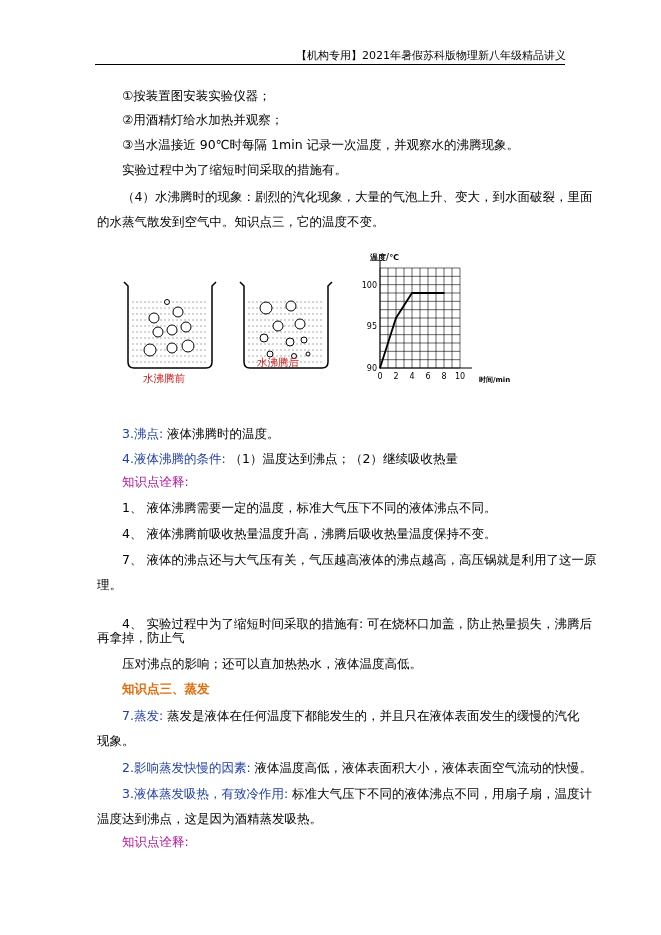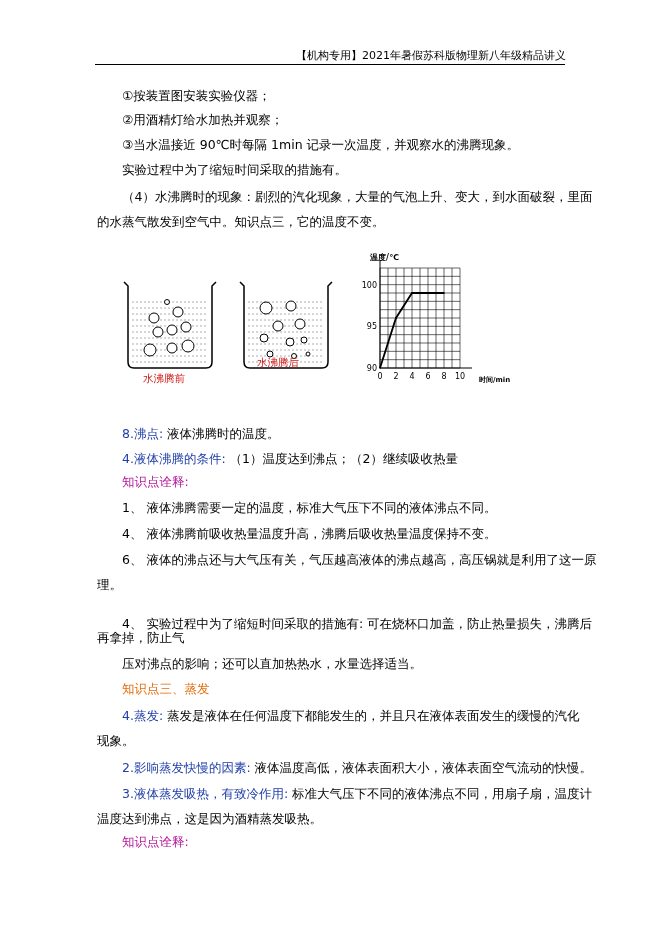--- a/index.html
+++ b/index.html
@@ -2,21 +2,21 @@
 <html><head>
 <meta charset="utf-8">
 <style>
   html, body { margin: 0; padding: 0; background: #ffffff; }
   body { width: 661px; height: 935px; position: relative; overflow: hidden;
          font-family: "DejaVu Sans", "Liberation Sans", sans-serif; color: #000; }
   .header { position: absolute; top: 48px; right: 95px; font-size: 11px; color: #000; }
   .header-rule { position: absolute; top: 64px; left: 95px; width: 470px; height: 1px; background: #000; }
   .line { position: absolute; font-size: 12.5px; white-space: nowrap; line-height: 16px; }
   .blue { color: #1f3ea8; }
-  .orange { color: #e36c0a; font-weight: normal; }
+  .orange { color: #e36c0a; font-weight: bold; }
   .magenta { color: #b5179b; font-weight: normal; }
   .figure { position: absolute; }
   .caption { position: absolute; font-size: 10.5px; color: #d01919; }
 </style>
 </head>
 <body>
 
 <div class="header">【机构专用】2021年暑假苏科版物理新八年级精品讲义</div>
 <div class="header-rule"></div>
 
@@ -140,39 +140,39 @@
       <circle cx="41" cy="70" r="0.8" fill="#000"></circle>
       <circle cx="57" cy="45" r="0.8" fill="#000"></circle>
       <circle cx="73" cy="45" r="0.8" fill="#000"></circle>
       <circle cx="89" cy="45" r="0.8" fill="#000"></circle>
     </g>
   <text id="ylabel" x="15" y="12" font-size="8" font-weight="bold">温度/℃</text>
   <text id="xlabel" x="124" y="134" font-size="7" font-weight="bold">时间/min</text>
 </svg>
 
 <div class="line" style="top:426px;left:122px">
-  <span class="blue">8.沸点:</span><span> 液体沸腾时的温度。</span>
+  <span class="blue">3.沸点:</span><span> 液体沸腾时的温度。</span>
 </div>
 <div class="line" style="top:451px;left:122px">
   <span class="blue">4.液体沸腾的条件:</span><span> （1）温度达到沸点；（2）继续吸收热量</span>
 </div>
 
 <div class="line magenta" style="top:474px;left:122px">知识点诠释:</div>
 <div class="line" style="top:500px;left:122px">1、  液体沸腾需要一定的温度，标准大气压下不同的液体沸点不同。</div>
 <div class="line" style="top:526px;left:122px">4、  液体沸腾前吸收热量温度升高，沸腾后吸收热量温度保持不变。</div>
-<div class="line" style="top:552px;left:122px">6、  液体的沸点还与大气压有关，气压越高液体的沸点越高，高压锅就是利用了这一原</div>
+<div class="line" style="top:552px;left:122px">7、  液体的沸点还与大气压有关，气压越高液体的沸点越高，高压锅就是利用了这一原</div>
 <div class="line" style="top:577px;left:97px">理。</div>
 <div class="line" style="top:616px;left:122px">4、  实验过程中为了缩短时间采取的措施有: 可在烧杯口加盖，防止热量损失，沸腾后</div>
 <div class="line" style="top:630px;left:97px">再拿掉，防止气</div>
-<div class="line" style="top:656px;left:122px">压对沸点的影响；还可以直加热热水，水量选择适当。</div>
+<div class="line" style="top:656px;left:122px">压对沸点的影响；还可以直加热热水，液体温度高低。</div>
 
 <div class="line orange" style="top:681px;left:122px">知识点三、蒸发</div>
 
 <div class="line" style="top:708px;left:122px">
-  <span class="blue">4.蒸发:</span><span> 蒸发是液体在任何温度下都能发生的，并且只在液体表面发生的缓慢的汽化</span>
+  <span class="blue">7.蒸发:</span><span> 蒸发是液体在任何温度下都能发生的，并且只在液体表面发生的缓慢的汽化</span>
 </div>
 <div class="line" style="top:733px;left:97px">现象。</div>
 
 <div class="line" style="top:760px;left:122px">
   <span class="blue">2.影响蒸发快慢的因素:</span><span> 液体温度高低，液体表面积大小，液体表面空气流动的快慢。</span>
 </div>
 
 <div class="line" style="top:786px;left:122px">
   <span class="blue">3.液体蒸发吸热，有致冷作用:</span><span> 标准大气压下不同的液体沸点不同，用扇子扇，温度计</span>
 </div>

